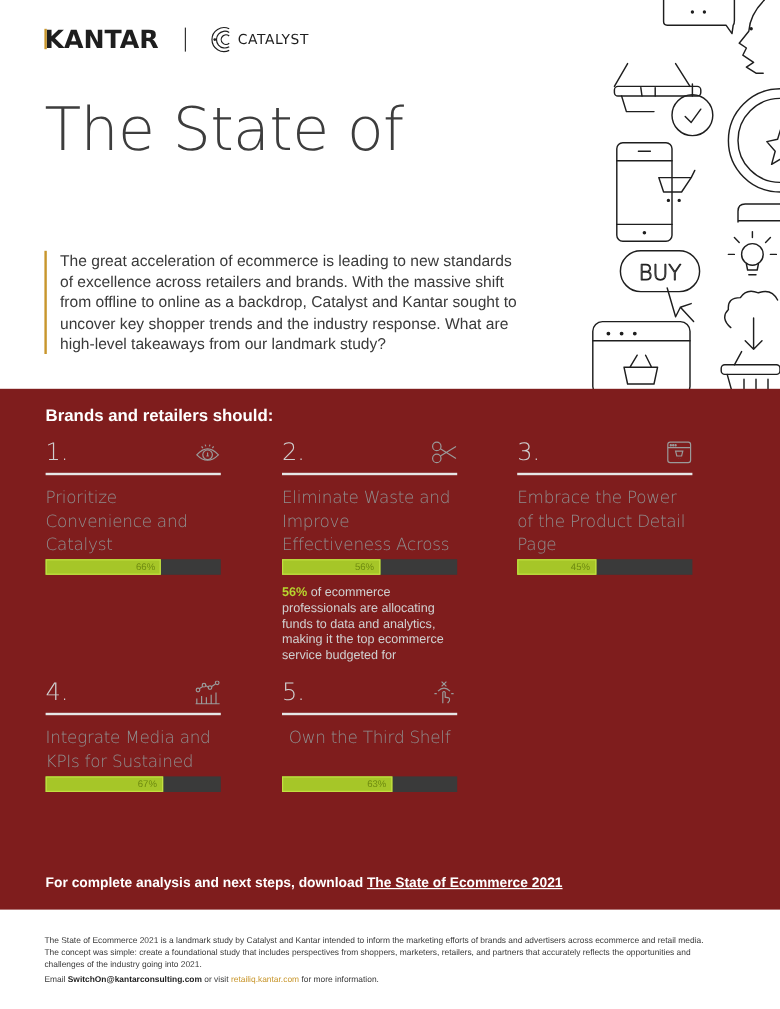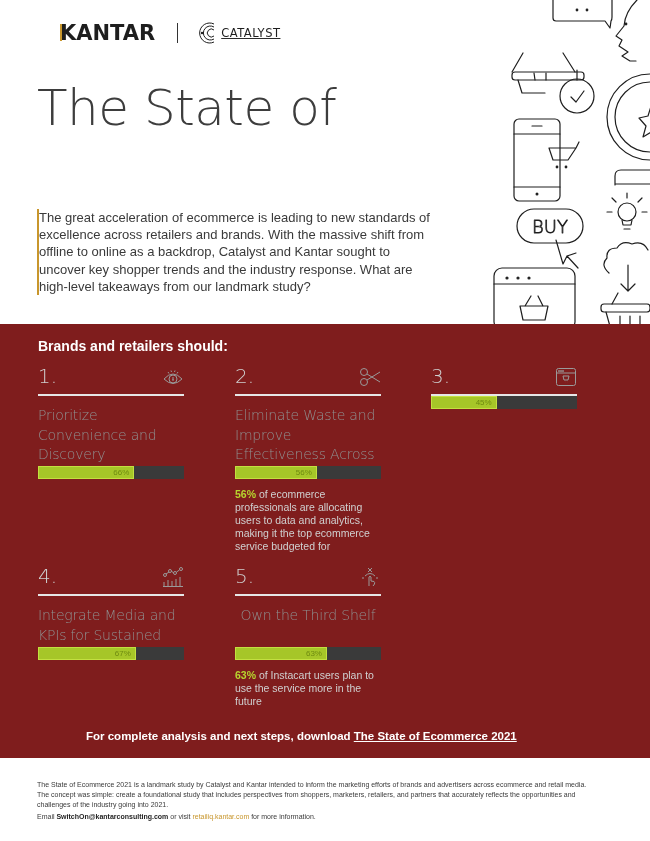--- a/index.html
+++ b/index.html
@@ -1,49 +1,49 @@
 <!DOCTYPE html>
 <html><head>
 <meta charset="utf-8">
 <style>
   * { box-sizing: border-box; margin: 0; padding: 0; }
   html, body { width: 650px; height: 841px; background: #ffffff; overflow: hidden; }
   body { font-family: "Liberation Sans", "DejaVu Sans", sans-serif; color: #2b2b2b; position: relative; }
 
-  .logos { position: absolute; left: 37px; top: 20px; height: 26px; display: flex; align-items: center; margin-left: 23px; }
+  .logos { position: absolute; left: 37px; top: 20px; height: 26px; display: flex; align-items: center; }
   .kantar { font-family: "DejaVu Sans", sans-serif; font-weight: bold; font-size: 21px; letter-spacing: 0px; color: #1e1e1e; position: relative; }
   .kantar .k-bar { position: absolute; left: 0; top: 3px; width: 2px; height: 17px; background: #c8962c; }
   .logo-divider { width: 1px; height: 20px; background: #333; margin: 0 20px 0 22px; }
-  .catalyst { display: flex; align-items: center; text-decoration: underline; }
+  .catalyst { display: flex; align-items: center; }
   .catalyst svg { margin-right: 1px; }
   .catalyst span { font-family: "DejaVu Sans", sans-serif; font-size: 11.5px; letter-spacing: 0.5px; color: #1e1e1e; }
 
   .title { position: absolute; left: 37px; top: 82px; font-family: "DejaVu Sans", sans-serif; font-weight: 200; font-size: 50px; line-height: 53px; color: #3a3a3a; letter-spacing: -0.5px; -webkit-text-stroke: 0; }
   .title .t-line { display: block; font-weight: normal; color: #3d3d3d; }
   .title .t-line { font-family: "DejaVu Sans", sans-serif; font-weight: 100; }
 
-  .intro { position: absolute; left: 37px; top: 209px; width: 400px; border-left: 2px solid #c8962c; font-size: 13px; line-height: 17.2px; color: #3a3a3a; }
+  .intro { position: absolute; left: 37px; top: 209px; width: 400px; border-left: 2px solid #c8962c; padding-left: 11px; font-size: 13px; line-height: 17.2px; color: #3a3a3a; }
 
   .illus { position: absolute; right: 0; top: 0; width: 170px; height: 330px; }
 
   .panel { position: absolute; left: 0; top: 324px; width: 650px; height: 434px; background: #7f1d1d; }
   .panel-heading { position: absolute; left: 38px; top: 14px; font-weight: bold; font-size: 14px; color: #ffffff; }
 
   .card { position: absolute; width: 146px; }
   .card-head { position: relative; height: 32px; border-bottom: 2px solid #e6e6e6; }
   .card-num { position: absolute; left: 0; top: 0; font-size: 20px; font-family: "DejaVu Sans", sans-serif; font-weight: 100; color: #cfcfcf; }
   .card-icon { position: absolute; right: 0; top: 3px; width: 22px; height: 20px; }
   .card-title { margin-top: 10px; font-size: 14px; line-height: 19.5px; color: #8f8f8f; font-family: "DejaVu Sans", sans-serif; font-weight: 100; height: 60px; letter-spacing: -0.2px; }
   .bar { position: relative; width: 146px; height: 13px; background: #3a3a3a; }
   .bar-fill { position: absolute; left: 0; top: 0; height: 13px; background: #a6c628; border: 1px solid #c3e040; }
   .bar-label { position: absolute; right: 4px; top: 0; font-size: 8px; line-height: 11px; color: #6e8a10; }
   .card-desc { margin-top: 9px; font-size: 10.5px; line-height: 13px; color: #d0d0d0; width: 150px; }
   .card-desc .hl { color: #b7d62f; font-weight: bold; }
 
-  .download { position: absolute; left: 38px; top: 406px; font-weight: bold; font-size: 11.5px; color: #ffffff; margin-left: 48px; }
+  .download { position: absolute; left: 38px; top: 406px; font-weight: bold; font-size: 11.5px; color: #ffffff; }
   .download a { color: #ffffff; text-decoration: underline; }
 
   .footer { position: absolute; left: 37px; top: 780px; width: 560px; font-size: 7px; line-height: 10px; color: #3a3a3a; }
   .footer p { margin-bottom: 2px; }
   .footer .email { font-weight: bold; color: #1e1e1e; }
   .footer .site { color: #c8962c; }
 </style>
 </head>
 <body>
 
@@ -139,21 +139,21 @@
   <div class="card" style="left:38px; top:40px;">
     <div class="card-head">
       <span class="card-num">1.</span>
       <svg class="card-icon" viewBox="0 0 22 20" fill="none" stroke="#9a9a9a" stroke-width="1">
         <path d="M2 12 Q11 2 20 12 Q11 21 2 12 Z"></path>
           <circle cx="11" cy="12" r="4"></circle>
           <path d="M10 13 h2 M11 10 v3"></path>
         <path d="M6 5 L7 6.5 M9 3.5 L9.5 5 M13 3.5 L12.5 5 M16 5 L15 6.5"></path>
       </svg>
     </div>
-    <div class="card-title">Prioritize Convenience and Discovery</div>
+    <div class="card-title">Prioritize Convenience and Catalyst</div>
     <div class="bar">
       <div class="bar-fill" style="width:66%;">
         <span class="bar-label">66%</span>
       </div>
     </div>
   </div>
 
   <div class="card" style="left:235px; top:40px;">
     <div class="card-head">
       <span class="card-num">2.</span>
@@ -162,35 +162,36 @@
           <circle cx="5" cy="15" r="3.5"></circle>
         <path d="M8 7 L21 15 M8 13 L21 5"></path>
       </svg>
     </div>
     <div class="card-title">Eliminate Waste and Improve Effectiveness Across Platforms</div>
     <div class="bar">
       <div class="bar-fill" style="width:56%;">
         <span class="bar-label">56%</span>
       </div>
     </div>
-    <p class="card-desc"><span class="hl">56%</span><span> of ecommerce professionals are allocating users to data and analytics, making it the top ecommerce service budgeted for</span></p>
+    <p class="card-desc"><span class="hl">56%</span><span> of ecommerce professionals are allocating funds to data and analytics, making it the top ecommerce service budgeted for</span></p>
   </div>
 
   <div class="card" style="left:431px; top:40px;">
     <div class="card-head">
       <span class="card-num">3.</span>
       <svg class="card-icon" viewBox="0 0 22 20" fill="none" stroke="#9a9a9a" stroke-width="1">
         <rect x="1.5" y="1.5" width="19" height="17" rx="2"></rect>
           <path d="M1.5 6 H20.5"></path>
         <circle cx="4" cy="4" r="0.5" fill="#9a9a9a"></circle>
           <circle cx="6" cy="4" r="0.5" fill="#9a9a9a"></circle>
           <circle cx="8" cy="4" r="0.5" fill="#9a9a9a"></circle>
         <path d="M8 9 H14 L13 13 H9 Z M10 15 h0.1 M12 15 h0.1"></path>
       </svg>
     </div>
+    <div class="card-title">Embrace the Power of the Product Detail Page</div>
     <div class="bar">
       <div class="bar-fill" style="width:45%;">
         <span class="bar-label">45%</span>
       </div>
     </div>
   </div>
 
   <div class="card" style="left:38px; top:240px;">
     <div class="card-head">
       <span class="card-num">4.</span>
@@ -219,21 +220,20 @@
         <path d="M6 9 Q11 4 16 9 M3 11 H5 M17 11 H19"></path>
         <path d="M10 19 V10 Q11 8.5 12 10 V14 L15 14.5 Q16 15 15.5 17 L14 19"></path>
       </svg>
     </div>
     <div class="card-title" style="height:41px;text-align:center;">Own the Third Shelf</div>
     <div class="bar">
       <div class="bar-fill" style="width:63%;">
         <span class="bar-label">63%</span>
       </div>
     </div>
-    <p class="card-desc"><span class="hl">63%</span><span> of Instacart users plan to use the service more in the future</span></p>
   </div>
 
   <p class="download">
     <span>For complete analysis and next steps, download </span><a href="#">The State of Ecommerce 2021</a>
   </p>
 </section>
 
 <footer class="footer">
   <p>The State of Ecommerce 2021 is a landmark study by Catalyst and Kantar intended to inform the marketing efforts of brands and advertisers across ecommerce and retail media. The concept was simple: create a foundational study that includes perspectives from shoppers, marketers, retailers, and partners that accurately reflects the opportunities and challenges of the industry going into 2021.</p>
   <p>

